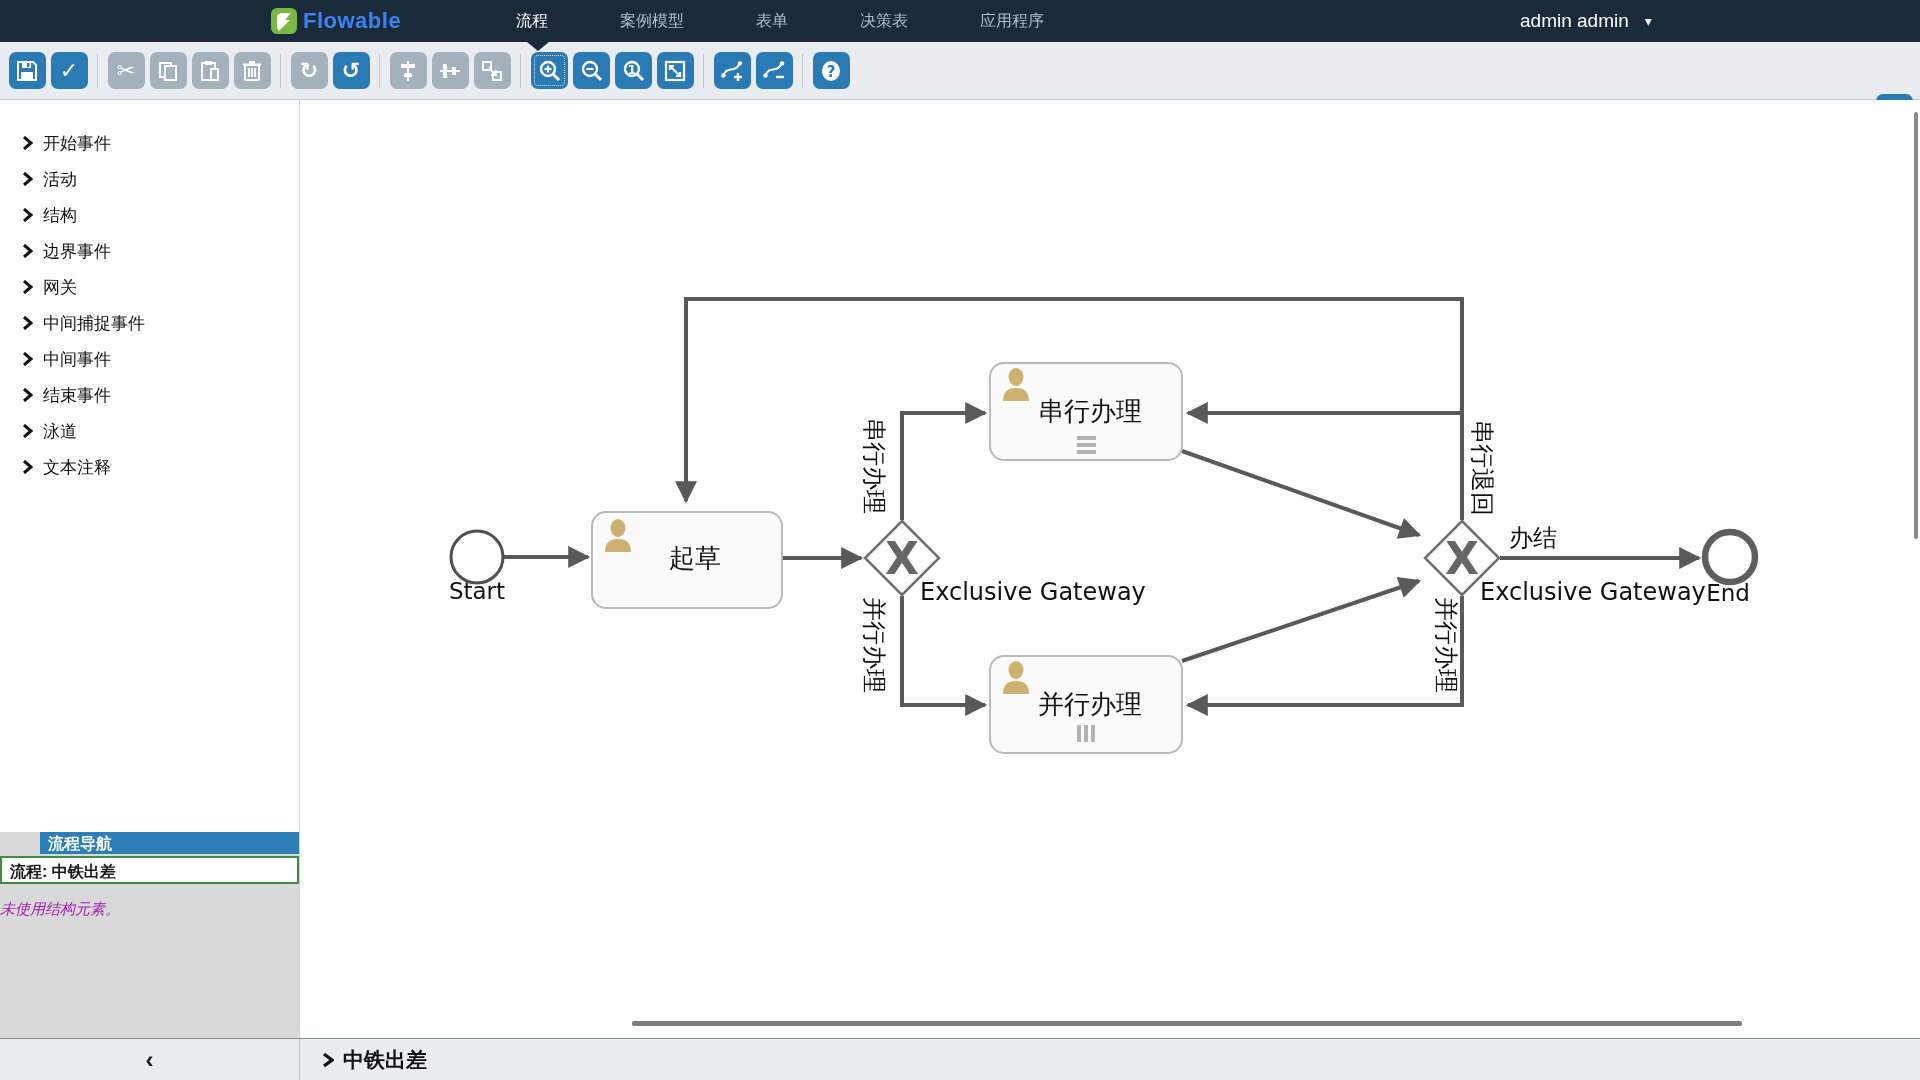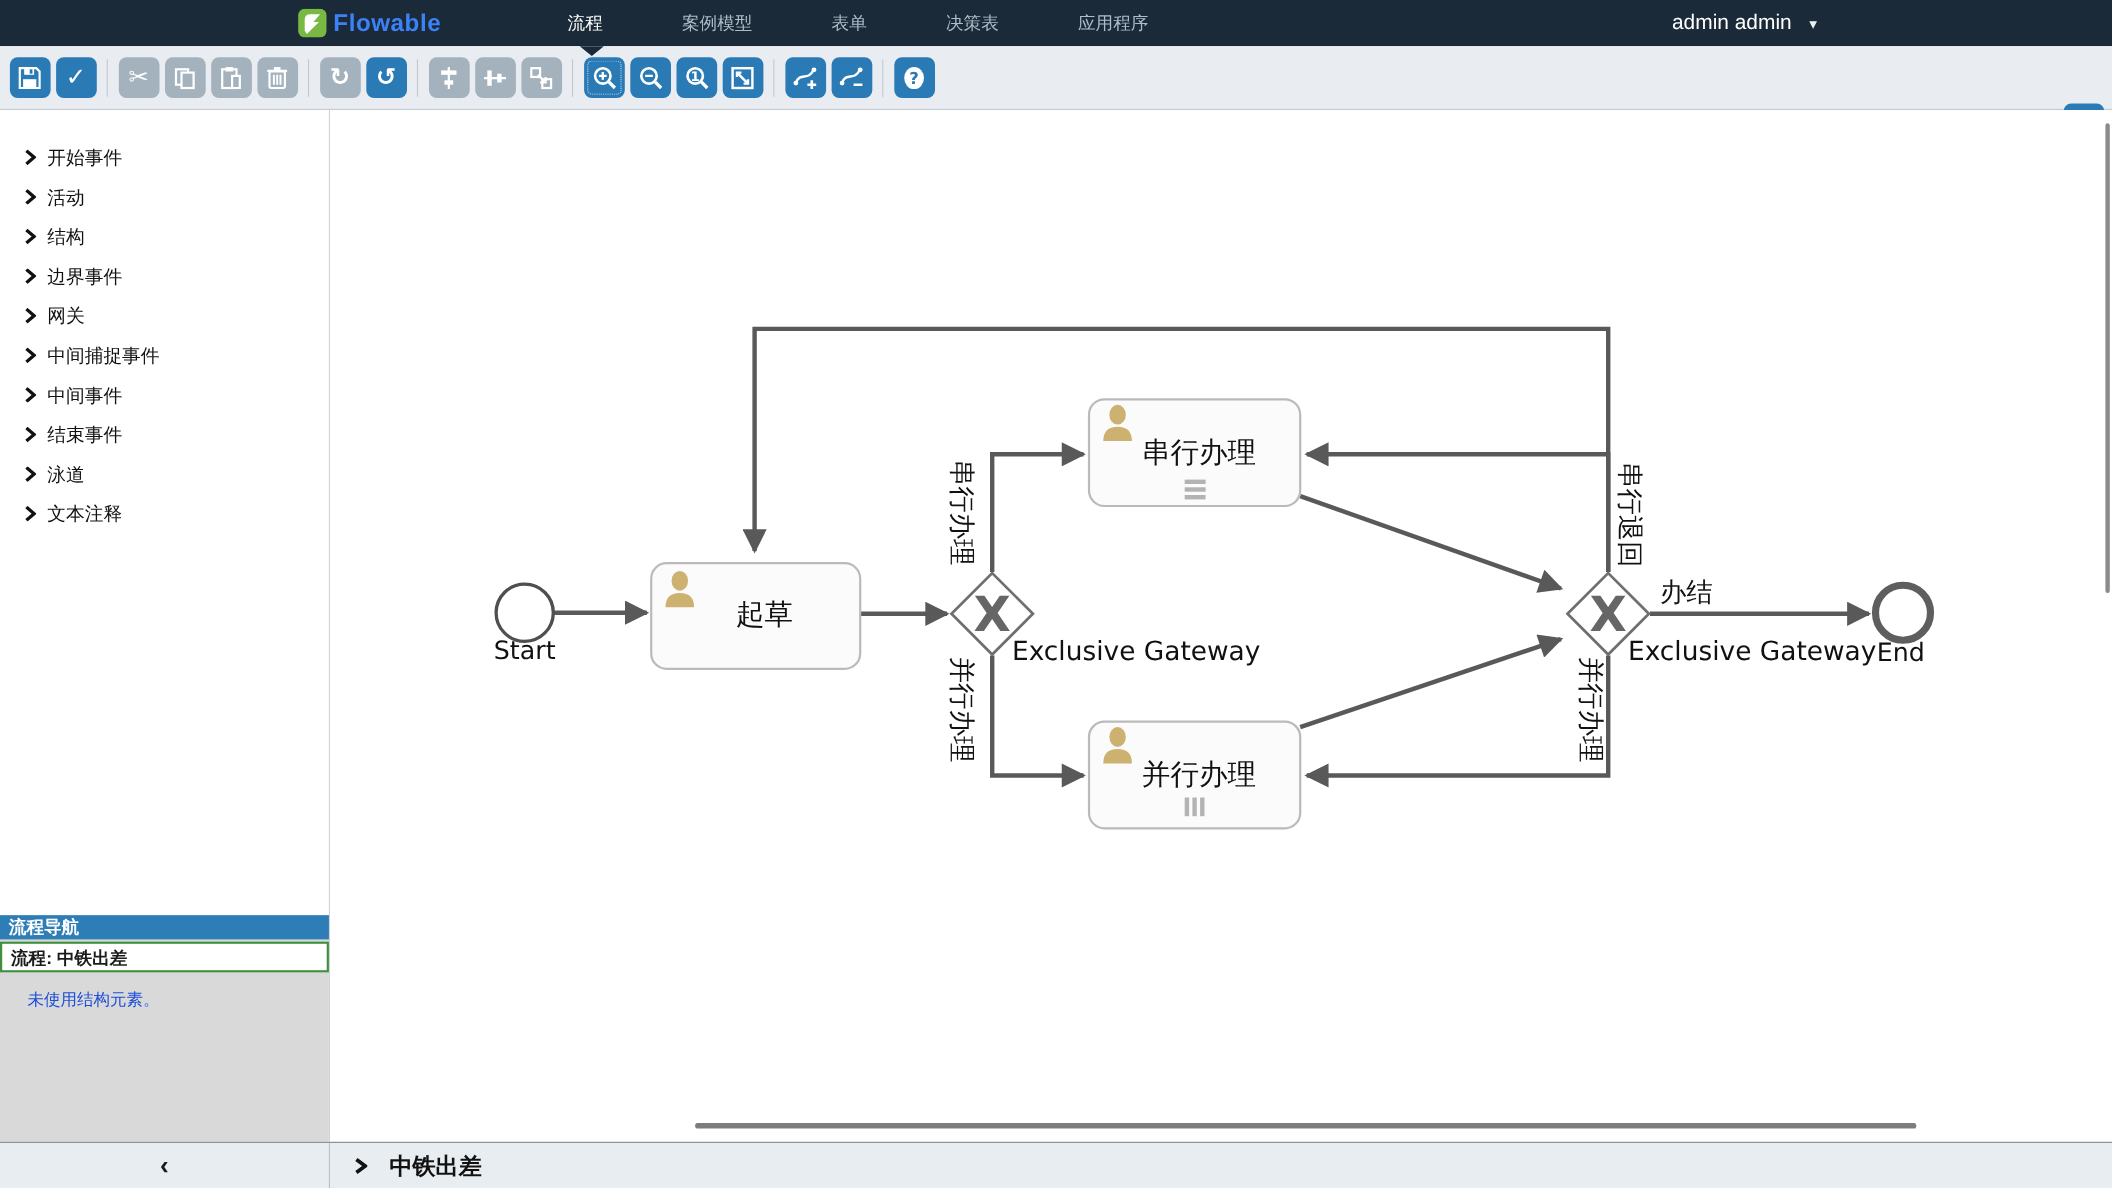--- a/index.html
+++ b/index.html
@@ -37,38 +37,38 @@
   
   .content { position:absolute; left:0; top:100px; width:1920px; height:938px; display:flex; }
   .palette { position:relative; width:300px; height:938px; background:#fff; border-right:1px solid #d2d2d2;
              padding-top:25px; flex:0 0 auto; }
   .pal-item { height:36px; display:flex; align-items:center; gap:10px; padding-left:22px;
               font-size:17px; color:#111; cursor:grab; }
   .pal-item svg { flex:0 0 auto; }
 
   .navigator { position:absolute; left:0; top:732px; width:299px; height:206px; background:#d9d9d9; }
   .nav-head { height:22px; background:#2d7db6; color:#fff; font-size:16px; font-weight:bold;
-              padding:1px 8px 0 8px; line-height:21px; }
+              padding:1px 8px 0 8px; line-height:21px;margin-left:40px; }
   .nav-current { height:28px; background:#ffffff; border:2px solid #3f8f3f; color:#1a1a1a;
                  font-size:16px; font-weight:bold; padding:2px 8px 0 8px; line-height:23px; margin-top:2px; }
-  .nav-empty { font-size:15px; color:#1d4ed8; padding:16px 25px; }
+  .nav-empty { font-size:15px; color:#a21caf; padding:16px 0;font-style:italic; }
 
   .canvas { position:relative; flex:1; height:938px; background:#fff; overflow:hidden; }
   .canvas svg.diagram { position:absolute; left:0; top:0; }
   .dlabel { font-family:"DejaVu Sans","Liberation Sans",sans-serif; fill:#111; }
   .hscroll { position:absolute; left:332px; top:921px; width:1110px; height:5px; background:#7d7d7d; border-radius:2px; }
   .vscroll { position:absolute; right:2px; top:12px; width:4px; height:427px; background:#8a8a8a; border-radius:2px; }
 
   
   .footer { position:absolute; left:0; top:1038px; width:1920px; height:42px; background:#e8edf1;
             border-top:1px solid #83898e; display:flex; }
   .footer-left { width:300px; border-right:1px solid #b9c0c5; display:flex; align-items:center;
                  justify-content:center; cursor:pointer; }
   .collapse-glyph { font-size:24px; font-weight:bold; color:#1a1a1a; line-height:1; }
-  .footer-main { flex:1; display:flex; align-items:center; gap:20px; padding-left:22px; }
+  .footer-main { flex:1; display:flex; align-items:center; gap:9px; padding-left:22px; }
   .crumb-text { font-size:21px; font-weight:bold; color:#111; }
 </style>
 </head>
 <body>
 
 <div class="app">
 
   <header class="navbar">
     <div class="logo">
       <svg width="26" height="26" viewBox="0 0 26 26">

